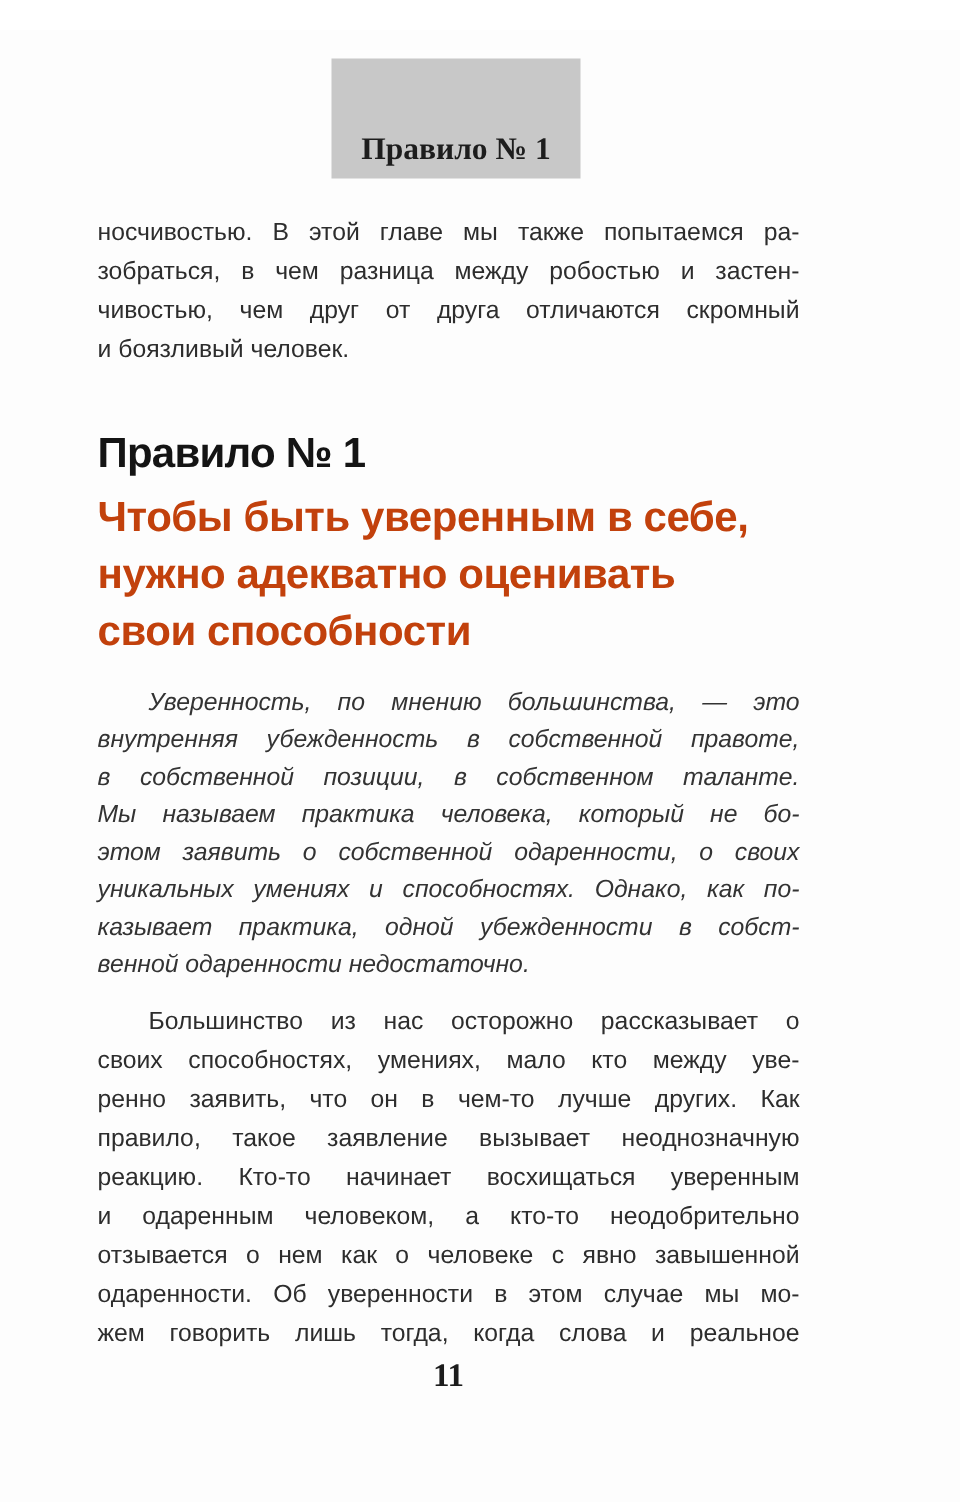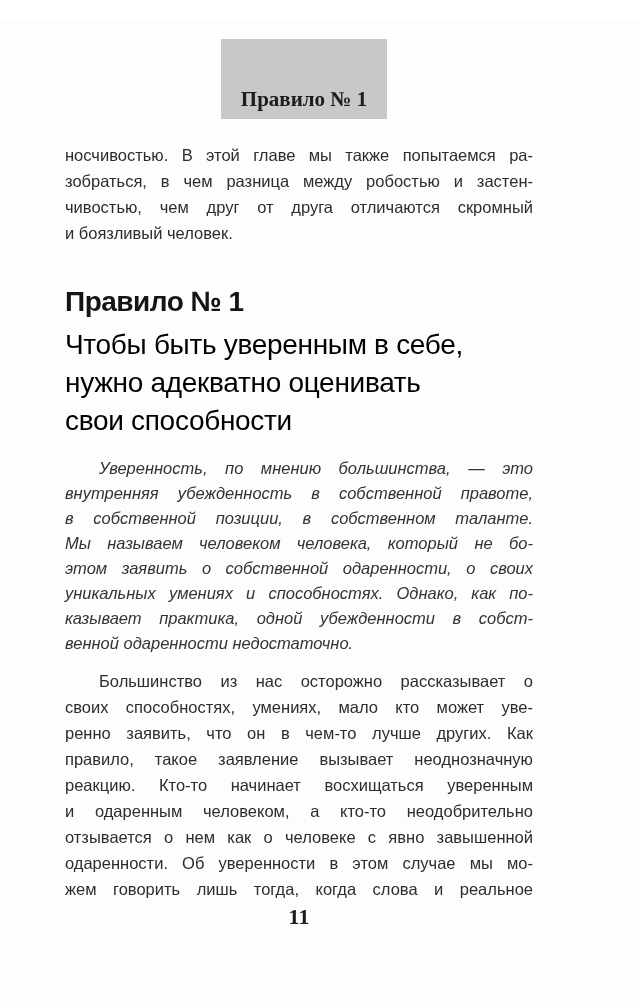--- a/index.html
+++ b/index.html
@@ -57,24 +57,24 @@
     font-weight:700;
     line-height:32px;
     letter-spacing:-0.5px;
     color:#141414;
     white-space:nowrap;
   }
   .chapter-subtitle {
     position:absolute;
     left:65px; top:306px;
     font-size:28px;
-    font-weight:400;
+    font-weight:700;
     line-height:38px;
     letter-spacing:-0.3px;
-    color:#000000;
+    color:#c2410c;
   }
   .chapter-subtitle .sline { white-space:nowrap; }
   #para-intro { top:122px; }
   #para-quote { top:436px; }
   #para-main  { top:648px; }
   .page-number {
     position:absolute;
     left:65px; top:884px;
     width:468px;
     text-align:center;
@@ -105,30 +105,30 @@
   <div class="chapter-subtitle">
     <div class="sline">Чтобы быть уверенным в себе,</div>
     <div class="sline">нужно адекватно оценивать</div>
     <div class="sline">свои способности</div>
   </div>
 
   <div class="textcol quote" id="para-quote">
     <div class="jl indent">Уверенность, по мнению большинства, — это</div>
     <div class="jl">внутренняя убежденность в собственной правоте,</div>
     <div class="jl">в собственной позиции, в собственном таланте.</div>
-    <div class="jl">Мы называем человеком человека, который не бо-</div>
+    <div class="jl">Мы называем практика человека, который не бо-</div>
     <div class="jl">этом заявить о собственной одаренности, о своих</div>
     <div class="jl">уникальных умениях и способностях. Однако, как по-</div>
     <div class="jl">казывает практика, одной убежденности в собст-</div>
     <div class="jl last">венной одаренности недостаточно.</div>
   </div>
 
   <div class="textcol" id="para-main">
     <div class="jl indent">Большинство из нас осторожно рассказывает о</div>
-    <div class="jl">своих способностях, умениях, мало кто может уве-</div>
+    <div class="jl">своих способностях, умениях, мало кто между уве-</div>
     <div class="jl">ренно заявить, что он в чем-то лучше других. Как</div>
     <div class="jl">правило, такое заявление вызывает неоднозначную</div>
     <div class="jl">реакцию. Кто-то начинает восхищаться уверенным</div>
     <div class="jl">и одаренным человеком, а кто-то неодобрительно</div>
     <div class="jl">отзывается о нем как о человеке с явно завышенной</div>
     <div class="jl">одаренности. Об уверенности в этом случае мы мо-</div>
     <div class="jl">жем говорить лишь тогда, когда слова и реальное</div>
   </div>
 
   <div class="page-number">11</div>

